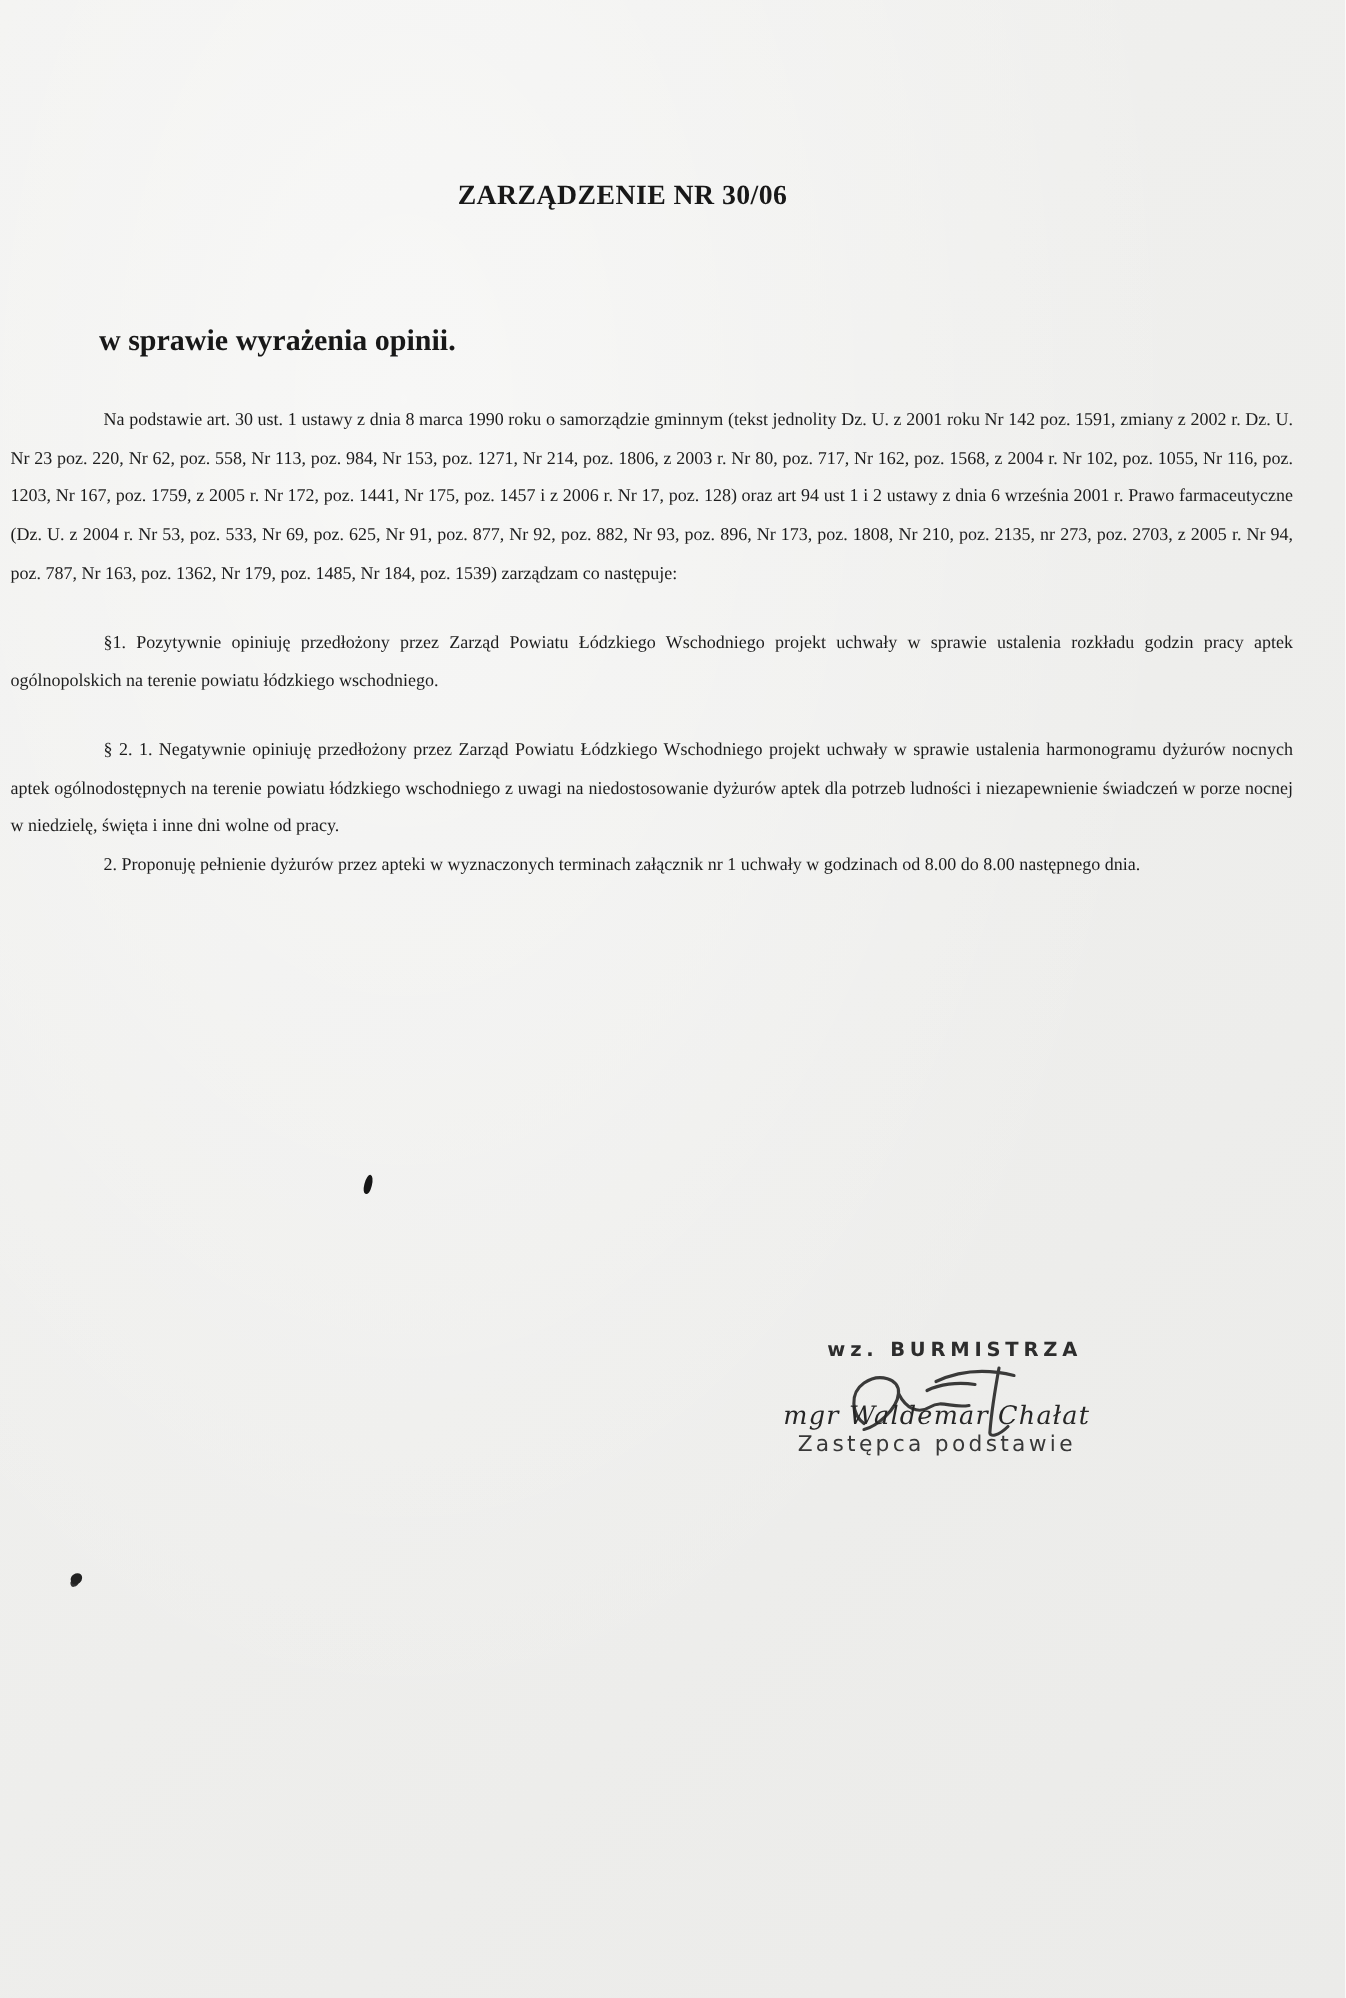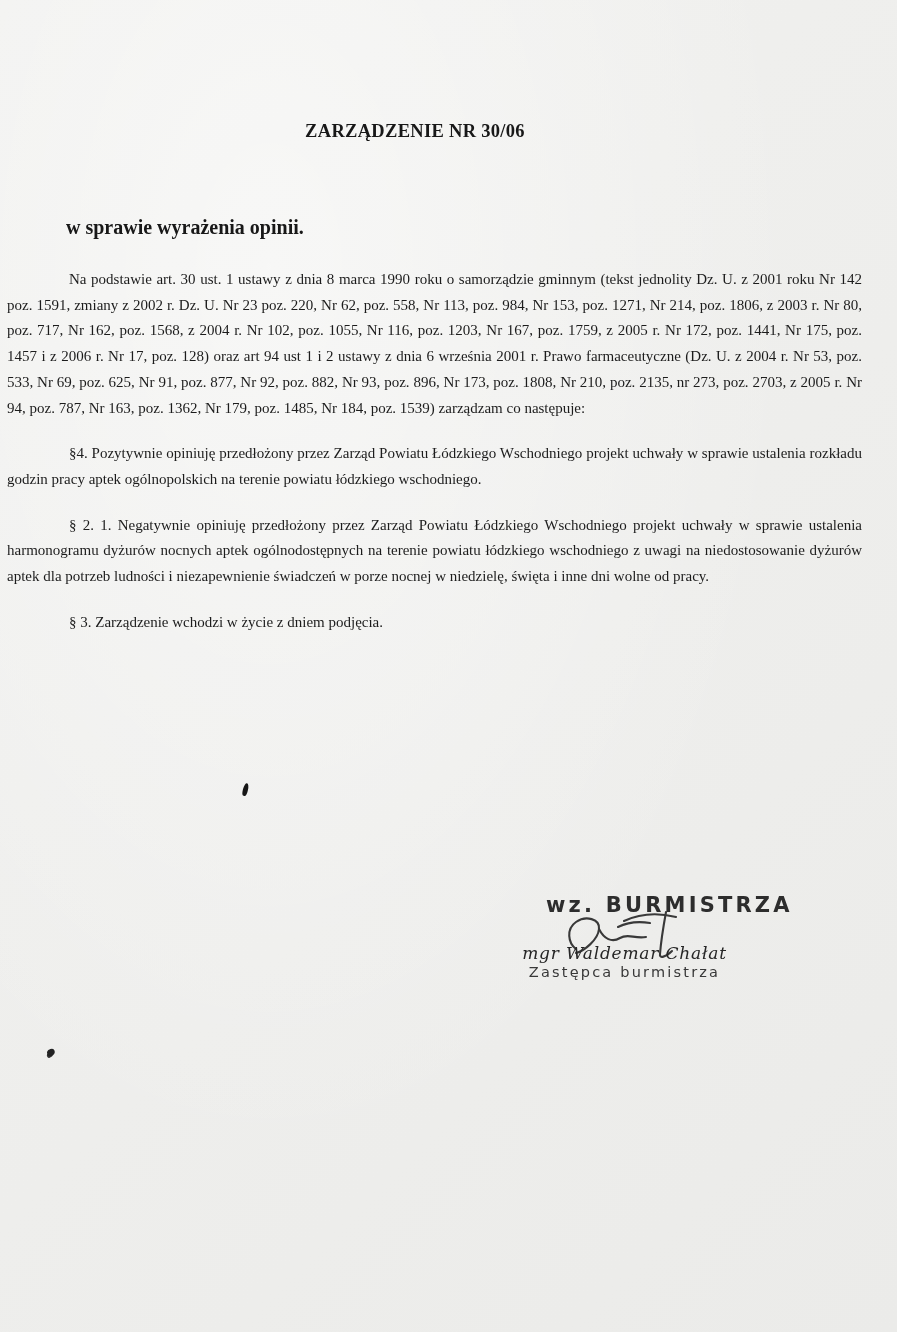--- a/index.html
+++ b/index.html
@@ -32,21 +32,21 @@
 
   
   .subject {
     position: absolute; top: 216px; left: 66px;
     font-weight: bold; font-size: 20px; color: #181818;
   }
 
   
   .body-text {
     position: absolute; top: 267px; left: 7px; width: 855px;
-    font-size: 15px; line-height: 25.7px; color: #1c1c1c;
+    font-size: 12px; line-height: 25.7px; color: #1c1c1c;
   }
   .para {
     margin: 0;
     text-align: justify;
     text-indent: 62px;
   }
   .para.gap   { margin-top: 20px; }
   .para.cont  { margin-top: 0; }
   .para.last  { text-align: left; }
 
@@ -68,21 +68,21 @@
   }
 
   
   .sig-block {
     position: absolute; top: 893px; left: 522px; width: 205px;
     text-align: center;
   }
   .sig-onbehalf {
     font-family: "DejaVu Sans", sans-serif;
     font-weight: 700;
-    font-size: 21px;
+    font-size: 13px;
     letter-spacing: 3.2px;
     color: #2d2d2d;
     white-space: nowrap;
     margin-left: 24px;
   }
   .sig-script {
     position: absolute; top: 16px; left: 32px;
     width: 140px; height: 52px;
     pointer-events: none;
   }
@@ -110,37 +110,37 @@
 <div class="page">
 
   <header class="title-block">
     <div class="title-line">ZARZĄDZENIE NR 30/06</div>
   </header>
 
   <div class="subject">w sprawie wyrażenia opinii.</div>
 
   <main class="body-text">
     <p class="para">Na podstawie art. 30 ust. 1 ustawy z dnia 8 marca 1990 roku o samorządzie gminnym (tekst jednolity Dz. U. z 2001 roku Nr 142 poz. 1591, zmiany z 2002 r. Dz. U. Nr 23 poz. 220, Nr 62, poz. 558, Nr 113, poz. 984, Nr 153, poz. 1271, Nr 214, poz. 1806, z 2003 r. Nr 80, poz. 717, Nr 162, poz. 1568, z 2004 r. Nr 102, poz. 1055, Nr 116, poz. 1203, Nr 167, poz. 1759, z 2005 r. Nr 172, poz. 1441, Nr 175, poz. 1457 i z 2006 r. Nr 17, poz. 128) oraz art 94 ust 1 i 2 ustawy z dnia 6 września 2001 r. Prawo farmaceutyczne (Dz. U. z 2004 r. Nr 53, poz. 533, Nr 69, poz. 625, Nr 91, poz. 877, Nr 92, poz. 882, Nr 93, poz. 896, Nr 173, poz. 1808, Nr 210, poz. 2135, nr 273, poz. 2703, z 2005 r. Nr 94, poz. 787, Nr 163, poz. 1362, Nr 179, poz. 1485, Nr 184, poz. 1539) zarządzam co następuje:</p>
-    <p class="para gap">§4. Pozytywnie opiniuję przedłożony przez Zarząd Powiatu Łódzkiego Wschodniego projekt uchwały w sprawie ustalenia rozkładu godzin pracy aptek ogólnopolskich na terenie powiatu łódzkiego wschodniego.</p>
+    <p class="para gap">§1. Pozytywnie opiniuję przedłożony przez Zarząd Powiatu Łódzkiego Wschodniego projekt uchwały w sprawie ustalenia rozkładu godzin pracy aptek ogólnopolskich na terenie powiatu łódzkiego wschodniego.</p>
     <p class="para gap">§ 2. 1. Negatywnie opiniuję przedłożony przez Zarząd Powiatu Łódzkiego Wschodniego projekt uchwały w sprawie ustalenia harmonogramu dyżurów nocnych aptek ogólnodostępnych na terenie powiatu łódzkiego wschodniego z uwagi na niedostosowanie dyżurów aptek dla potrzeb ludności i niezapewnienie świadczeń w porze nocnej w niedzielę, święta i inne dni wolne od pracy.</p>
-    <p class="para gap last">§ 3. Zarządzenie wchodzi w życie z dniem podjęcia.</p>
+    <p class="para cont">2. Proponuję pełnienie dyżurów przez apteki w wyznaczonych terminach załącznik nr 1 uchwały w godzinach od 8.00 do 8.00 następnego dnia.</p>
   </main>
 
   <div class="apostrophe-mark"></div>
 
   <div class="sig-block">
     <div class="sig-onbehalf">wz. BURMISTRZA</div>
     <svg class="sig-script" viewBox="0 0 140 52" xmlns="http://www.w3.org/2000/svg">
       <g fill="none" stroke="#262626" stroke-width="2.1" stroke-linecap="round" opacity="0.9">
         <path d="M22,40 C14,34 12,20 22,13 C32,6 46,10 45,20 C44,31 30,42 22,44"></path>
         <path d="M45,20 C50,30 58,34 66,29 C74,24 80,30 92,28"></path>
         <path d="M96,14 C84,12 72,14 64,18"></path>
         <path d="M112,3 C110,14 107,32 106,45 C105,50 112,48 118,42"></path>
         <path d="M70,12 C85,5 102,3 122,8"></path>
       </g>
     </svg>
     <div class="sig-name">mgr Waldemar Chałat</div>
-    <div class="sig-position">Zastępca burmistrza</div>
+    <div class="sig-position">Zastępca podstawie</div>
   </div>
 
   <div class="scan-speck"></div>
 
 </div>
 
 </body></html>

